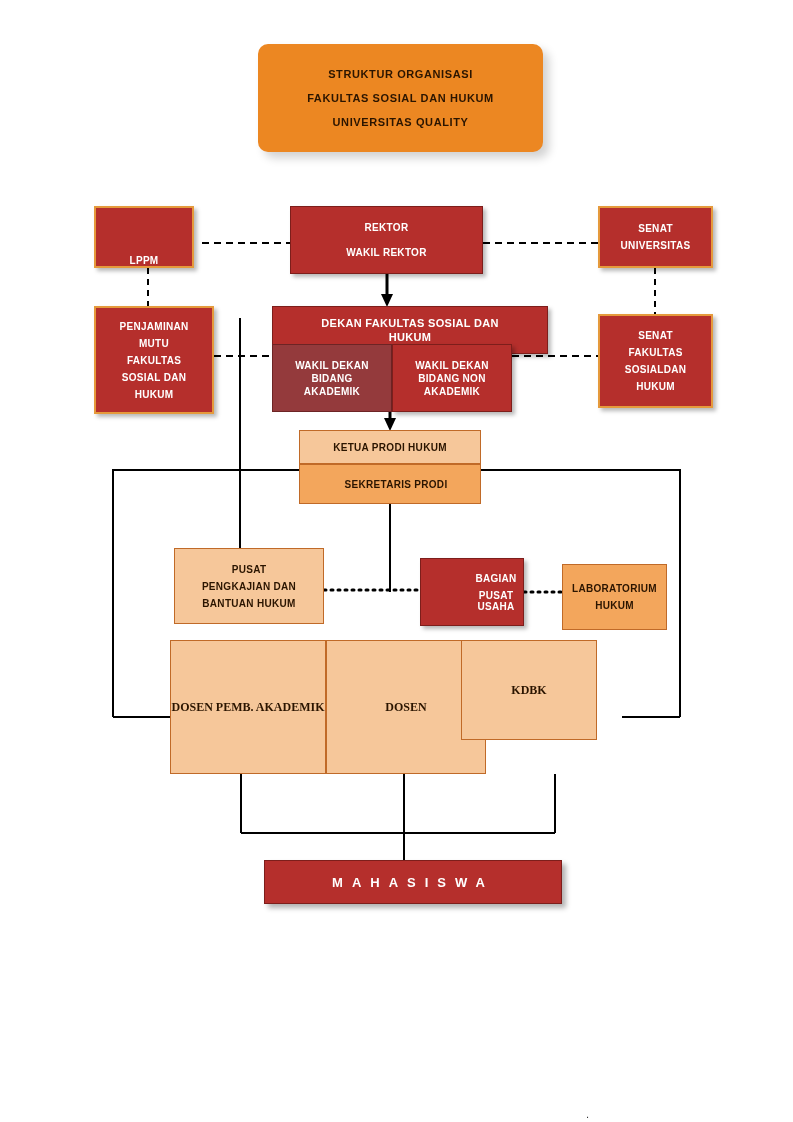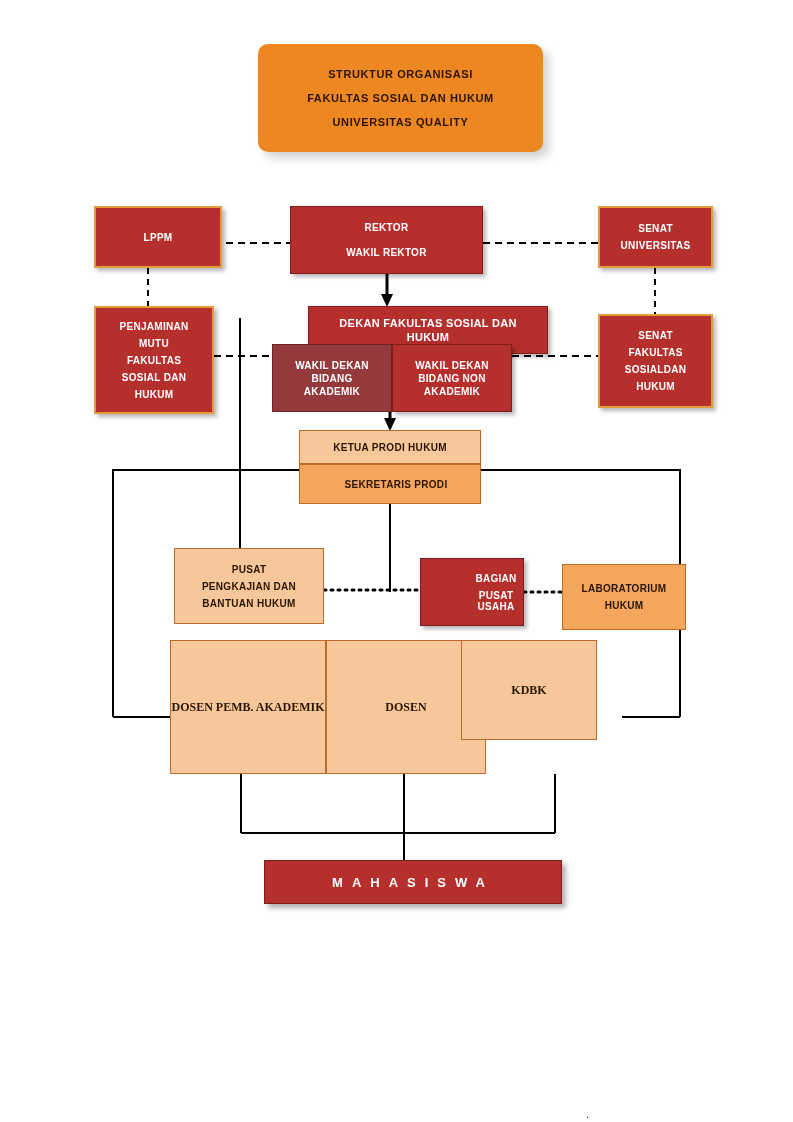--- a/index.html
+++ b/index.html
@@ -73,46 +73,46 @@
     color: #2b1500;
     text-shadow: none;
   }
   .orange {
     background: #f3a65c;
     border: 1px solid #c06a28;
     color: #2b1500;
   }
 
   
-  #box-lppm { left: 94px; top: 206px; width: 128px; height: 62px; font-size: 10px; }
+  #box-lppm { left: 94px; top: 206px; width: 100px; height: 62px; font-size: 10px; justify-content: flex-end; }
   #box-rektor { left: 290px; top: 206px; width: 193px; height: 68px; font-size: 10px; }
   #box-rektor .line { margin: 7px 0; }
   #box-senat-univ { left: 598px; top: 206px; width: 115px; height: 62px; font-size: 10px; }
   #box-senat-univ .line { margin: 3px 0; }
 
   #box-penjaminan { left: 94px; top: 306px; width: 120px; height: 108px; font-size: 10px; overflow: hidden; }
   #box-penjaminan .line { margin: 3px 0; }
   #box-senat-fak { left: 598px; top: 314px; width: 115px; height: 94px; font-size: 10px; }
   #box-senat-fak .line { margin: 3px 0; }
 
-  #box-dekan { left: 272px; top: 306px; width: 240px; height: 48px; font-size: 11px; margin-left: 36px; }
+  #box-dekan { left: 272px; top: 306px; width: 276px; height: 48px; font-size: 11px; }
   #box-dekan .line { margin: 1px 0; }
   #box-wakil-akademik { left: 272px; top: 344px; width: 120px; height: 68px; font-size: 10px; }
   #box-wakil-akademik .line { margin: 1px 0; }
   #box-wakil-non { left: 392px; top: 344px; width: 120px; height: 68px; font-size: 10px; }
   #box-wakil-non .line { margin: 1px 0; }
 
   #box-kaprodi { left: 299px; top: 430px; width: 182px; height: 34px; font-size: 10px; }
   #box-sekprodi { left: 299px; top: 464px; width: 182px; height: 40px; font-size: 10px; padding-left: 12px; }
 
   #box-pusat { left: 174px; top: 548px; width: 150px; height: 76px; font-size: 10px; }
   #box-pusat .line { margin: 3px 0; }
   #box-tatausaha { left: 420px; top: 558px; width: 104px; height: 68px; font-size: 10px; padding-left: 48px; }
   #box-tatausaha .line { margin: 3px 0; }
-  #box-lab { left: 562px; top: 564px; width: 124px; height: 66px; font-size: 10px; }
+  #box-lab { left: 562px; top: 564px; width: 105px; height: 66px; font-size: 10px; }
   #box-lab .line { margin: 3px 0; }
   .staff-cell {
     position: absolute;
     box-sizing: border-box;
     background: #f6c79a;
     border: 1px solid #c06a28;
     display: flex;
     align-items: center;
     justify-content: center;
     text-align: center;

